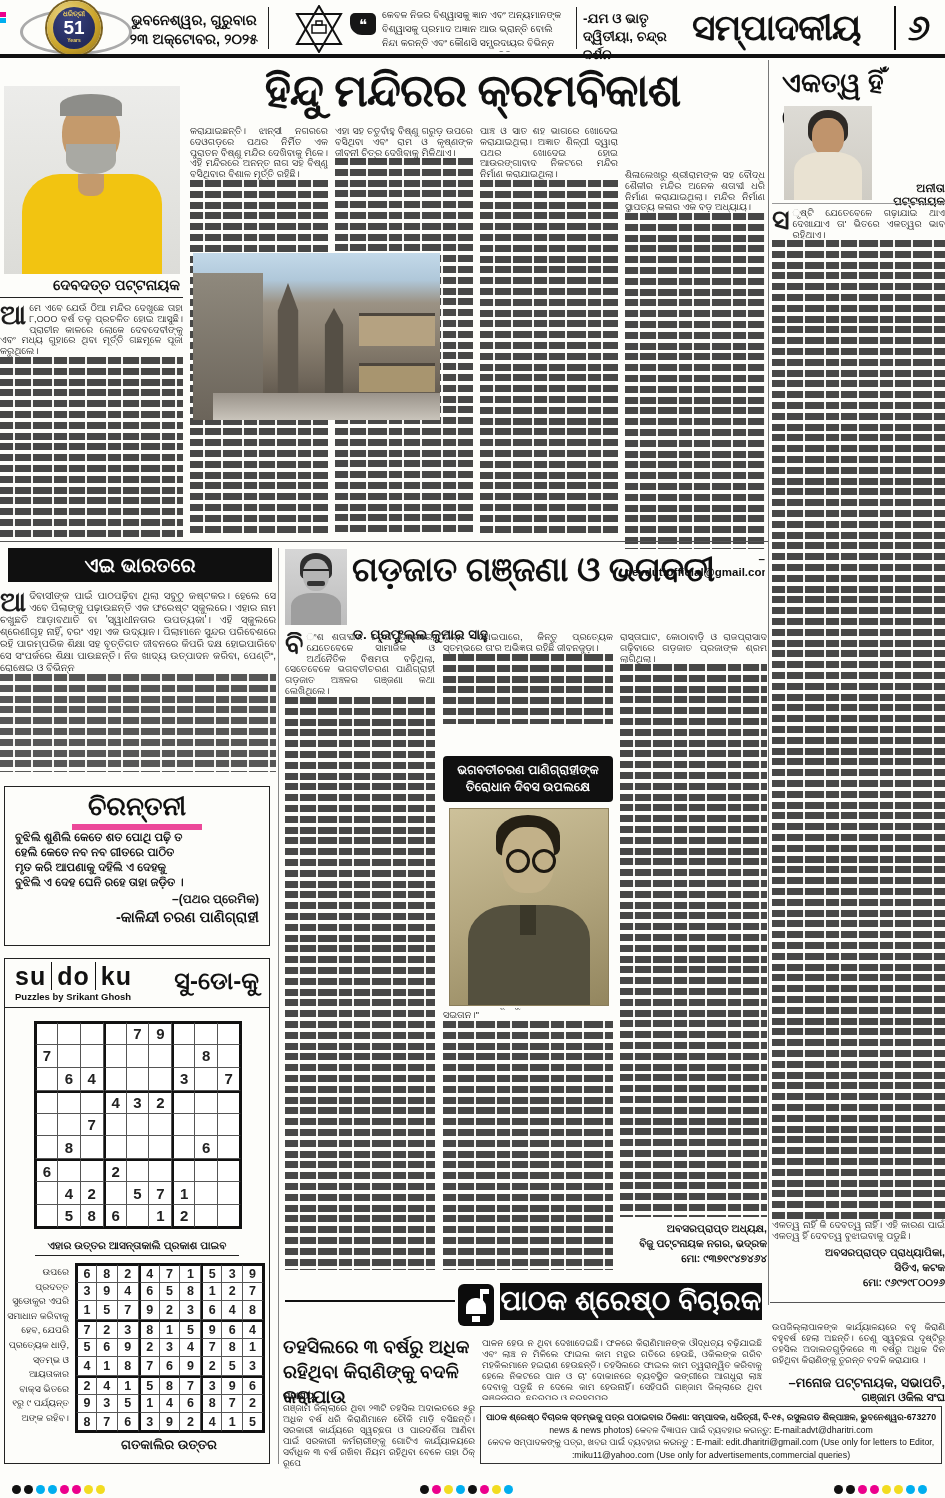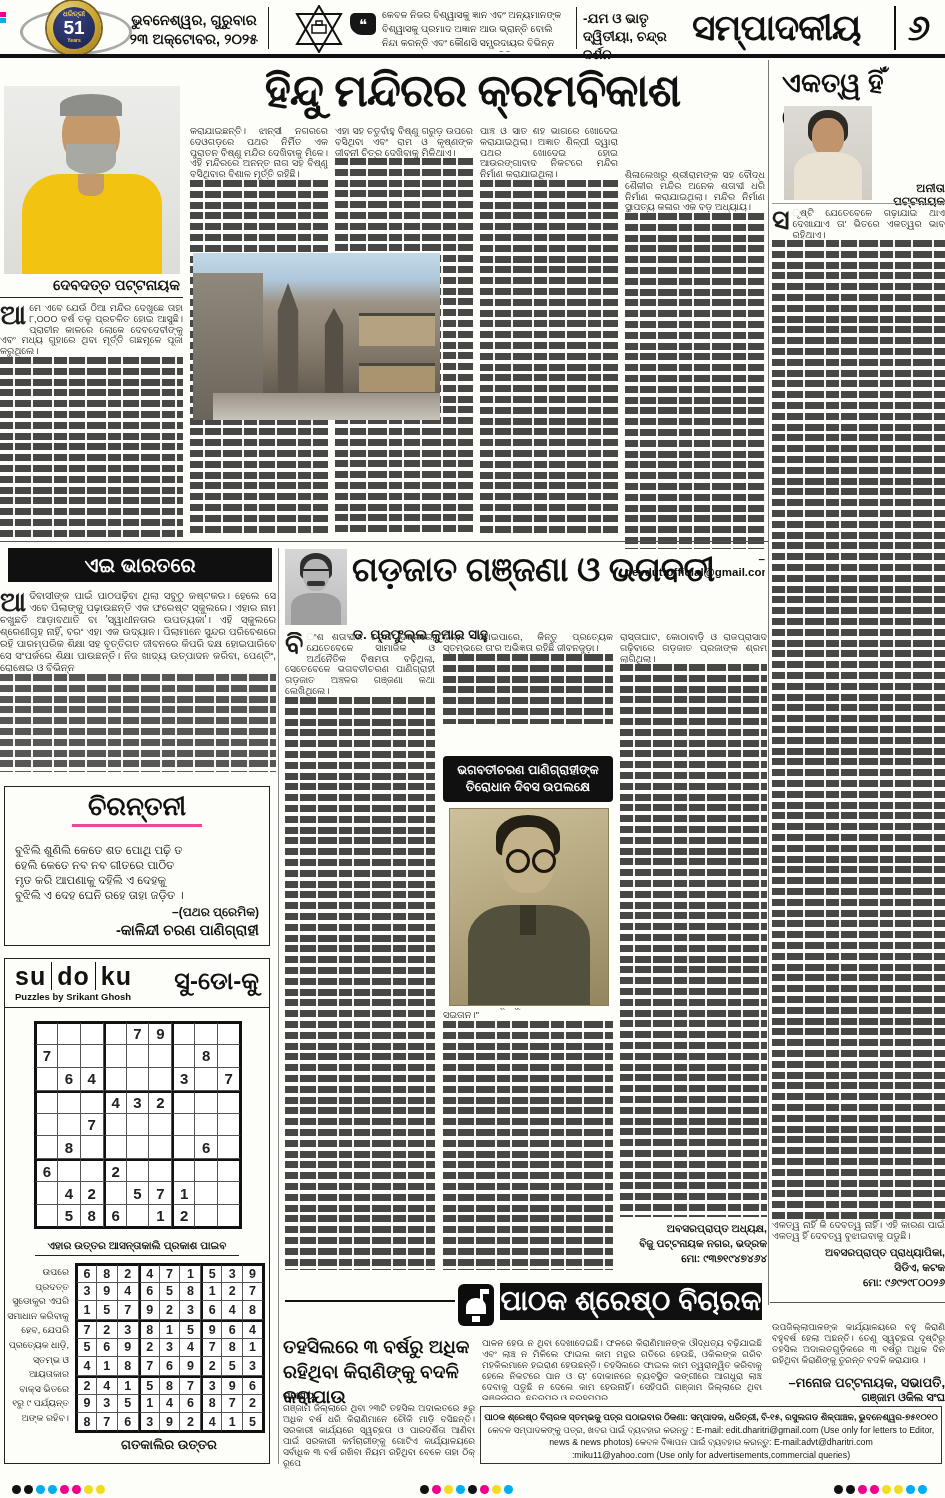--- a/index.html
+++ b/index.html
@@ -152,22 +152,22 @@
 
   <div class="abs blackbar b" style="left:8px;top:548px;width:264px;height:34px;font-size:20px;">
     <span>ଏଇ ଭାରତରେ</span>
   </div>
   <div class="abs col" style="left:0;top:590px;width:276px;height:182px;">
     <p class="lead" style="font-size:10px;line-height:12px;"><span class="dropcap">ଆ</span><span>ଦିବାସୀଙ୍କ ପାଇଁ ପାଠପଢ଼ିବା ଥିଲା ସବୁଠୁ କଷ୍ଟକର। ହେଲେ ସେ ଏବେ ପିଲାଙ୍କୁ ପଢ଼ାଉଛନ୍ତି ଏକ ଫରେଷ୍ଟ ସ୍କୁଲରେ। ଏହାର ନାମ ଚଖୁଛତି ଆଡ଼ାବଥାତି ବା 'ସ୍ୱାଧୀନତାର ଉପତ୍ୟକା'। ଏହି ସ୍କୁଲରେ ଶ୍ରେଣୀଗୃହ ନାହିଁ, ବରଂ ଏହା ଏକ ଉଦ୍ୟାନ। ପିଲାମାନେ ସୁନ୍ଦର ପରିବେଶରେ ରହି ପାରମ୍ପରିକ ଶିକ୍ଷା ସହ ବୃତ୍ତିଗତ ଜୀବନରେ କିପରି ଦକ୍ଷ ହୋଇପାରିବେ ସେ ସଂପର୍କରେ ଶିକ୍ଷା ପାଉଛନ୍ତି। ନିଜ ଖାଦ୍ୟ ଉତ୍ପାଦନ କରିବା, ପେଣ୍ଟିଂ, ରୋଷେଇ ଓ ବିଭିନ୍ନ</span></p>
     <div class="sim lt"></div>
   </div>
 
   <div class="abs boxed" style="left:4px;top:786px;width:266px;height:160px;padding:4px 10px;box-sizing:border-box;">
-    <div class="c xb" style="font-size:26px;border-bottom:3px solid #ec4899;width:130px;margin:0 auto 16px;padding-bottom:2px;">ଚିରନ୍ତନୀ</div>
-    <div style="font-size:11.5px;line-height:15px;font-weight:400;">
+    <div class="c xb" style="font-size:26px;border-bottom:6px solid #ec4899;width:130px;margin:0 auto 0;padding-bottom:2px;">ଚିରନ୍ତନୀ</div>
+    <div style="font-size:11.5px;line-height:15px;font-weight:700;">
       <div>ବୁଝିଲି ଶୁଣିଲି କେତେ ଶତ ପୋଥି ପଢ଼ି ତ</div>
       <div>ହେଲି କେତେ ନବ ନବ ଗୀତରେ ପାଠିତ</div>
       <div>ମୃତ କରି ଆପଣାକୁ ଦହିଲି ଏ ଦେହକୁ</div>
       <div>ବୁଝିଲି ଏ ଦେହ ଘେନି ରହେ ତାହା ଜଡ଼ିତ ।</div>
     </div>
     <div class="r b" style="font-size:12px;margin-top:2px;">–(ପଥର ପ୍ରେମିକ)</div>
     <div class="r b" style="font-size:14.5px;margin-top:3px;">-କାଳିନ୍ଦୀ ଚରଣ ପାଣିଗ୍ରାହୀ</div>
   </div>
 
   <div class="abs boxed" style="left:4px;top:958px;width:266px;height:506px;box-sizing:border-box;">
@@ -412,23 +412,23 @@
     <div>ରହିଥିବା କିରାଣିଙ୍କୁ ବଦଳି କରାଯାଉ</div>
   </div>
   <div class="abs b" style="left:283px;top:1390px;font-size:10px;">ମହାଶୟ,</div>
   <div class="abs small" style="left:283px;top:1403px;width:192px;height:68px;text-align:justify;overflow:hidden;">ଗଞ୍ଜାମ ଜିଲ୍ଲାରେ ଥିବା ୨୩ଟି ତହସିଲ ଅଦାଲତରେ ୫ରୁ ଅଧିକ ବର୍ଷ ଧରି କିରାଣିମାନେ ଚୌକି ମାଡ଼ି ବସିଛନ୍ତି। ସରକାରୀ କାର୍ଯ୍ୟରେ ସ୍ୱଚ୍ଛତା ଓ ପାରଦର୍ଶିତା ଆଣିବା ପାଇଁ ସରକାରୀ କର୍ମଚାରୀଙ୍କୁ ଗୋଟିଏ କାର୍ଯ୍ୟାଳୟରେ ସର୍ବାଧିକ ୩ ବର୍ଷ ରଖିବା ନିୟମ ରହିଥିବା ବେଳେ ତାହା ଠିକ୍ ରୂପେ</div>
   <div class="abs small" style="left:482px;top:1338px;width:280px;height:62px;text-align:justify;overflow:hidden;">ପାଳନ ହେଉ ନ ଥିବା ଦେଖାଦେଇଛି। ଫଳରେ କିରାଣିମାନଙ୍କ ଔଦ୍ଧତ୍ୟ ବଢ଼ିଯାଇଛି ଏବଂ ଲାଞ୍ଚ ନ ମିଳିଲେ ଫାଇଲ କାମ ମନ୍ଥର ଗତିରେ ହେଉଛି, ଓକିଲଙ୍କ ଗରିବ ମହକିଲମାନେ ହଇରାଣ ହେଉଛନ୍ତି। ତହସିଲରେ ଫାଇଲ କାମ ତ୍ୱରାନ୍ୱିତ କରିବାକୁ ହେଲେ ନିକଟରେ ପାନ ଓ ଚା' ଦୋକାନରେ ବ୍ୟବସ୍ଥିତ ଭଙ୍ଗୀରେ ଆଗଧୁରା ଲାଞ୍ଚ ଦେବାକୁ ପଡୁଛି ନ ଦେଲେ କାମ ହେଉନାହିଁ। ସେହିପରି ଗଞ୍ଜାମ ଜିଲ୍ଲାରେ ଥିବା ଭଞ୍ଜନଗର, ଛତ୍ରପୁର ଓ ବ୍ରହ୍ମପୁର</div>
   <div class="abs small" style="left:772px;top:1322px;width:173px;height:52px;text-align:justify;overflow:hidden;">ଉପଜିଲ୍ଲାପାଳଙ୍କ କାର୍ଯ୍ୟାଳୟରେ ବହୁ କିରାଣି ବହୁବର୍ଷ ହେଲା ଅଛନ୍ତି। ତେଣୁ ସ୍ୱଚ୍ଛତା ଦୃଷ୍ଟିରୁ ତହସିଲ ଅଦାଲତଗୁଡ଼ିକରେ ୩ ବର୍ଷରୁ ଅଧିକ ଦିନ ରହିଥିବା କିରାଣିଙ୍କୁ ତୁରନ୍ତ ବଦଳି କରାଯାଉ ।</div>
   <p class="abs sig" style="left:772px;top:1376px;width:173px;font-size:13px;">–ମନୋଜ ପଟ୍ଟନାୟକ, ସଭାପତି,</p>
   <p class="abs sig" style="left:772px;top:1391px;width:173px;font-size:11px;">ଗଞ୍ଜାମ ଓକିଲ ସଂଘ</p>
 
   <div class="abs c" style="left:480px;top:1406px;width:462px;height:58px;border:1.2px solid #333;font-size:8.8px;line-height:12.6px;padding-top:4px;box-sizing:border-box;background:#fdfdfa;">
-    <div class="b">ପାଠକ ଶ୍ରେଷ୍ଠ ବିଚାରକ ସ୍ତମ୍ଭକୁ ପତ୍ର ପଠାଇବାର ଠିକଣା: ସମ୍ପାଦକ, ଧରିତ୍ରୀ, ବି-୧୫, ରସୁଲଗଡ ଶିଳ୍ପାଞ୍ଚଳ, ଭୁବନେଶ୍ୱର-୭୫୧୦୧୦</div>
+    <div class="b">ପାଠକ ଶ୍ରେଷ୍ଠ ବିଚାରକ ସ୍ତମ୍ଭକୁ ପତ୍ର ପଠାଇବାର ଠିକଣା: ସମ୍ପାଦକ, ଧରିତ୍ରୀ, ବି-୧୫, ରସୁଲଗଡ ଶିଳ୍ପାଞ୍ଚଳ, ଭୁବନେଶ୍ୱର-673270</div>
+    <div>news &amp; news photos) କେବଳ ବିଜ୍ଞାପନ ପାଇଁ ବ୍ୟବହାର କରନ୍ତୁ: E-mail:advt@dharitri.com</div>
     <div>କେବଳ ସମ୍ପାଦକଙ୍କୁ ପତ୍ର, ଖବର ପାଇଁ ବ୍ୟବହାର କରନ୍ତୁ : E-mail: edit.dharitri@gmail.com (Use only for letters to Editor,</div>
-    <div>news &amp; news photos) କେବଳ ବିଜ୍ଞାପନ ପାଇଁ ବ୍ୟବହାର କରନ୍ତୁ: E-mail:advt@dharitri.com</div>
     <div>:miku11@yahoo.com (Use only for advertisements,commercial queries)</div>
   </div>
 
   <div class="abs" style="left:12px;top:1480px;">
     <span class="dot" style="background:#111;"></span><span class="dot" style="background:#111;"></span><span class="dot" style="background:#00AEEF;"></span><span class="dot" style="background:#00AEEF;"></span><span class="dot" style="background:#EC008C;"></span><span class="dot" style="background:#EC008C;"></span><span class="dot" style="background:#F2DC20;"></span><span class="dot" style="background:#F2DC20;"></span>
   </div>
   <div class="abs" style="left:420px;top:1480px;">
     <span class="dot" style="background:#111;"></span><span class="dot" style="background:#EC008C;"></span><span class="dot" style="background:#F2DC20;"></span><span class="dot" style="background:#00AEEF;"></span><span class="dot" style="background:#111;"></span><span class="dot" style="background:#EC008C;"></span><span class="dot" style="background:#F2DC20;"></span><span class="dot" style="background:#00AEEF;"></span>
   </div>
   <div class="abs" style="left:834px;top:1480px;">

